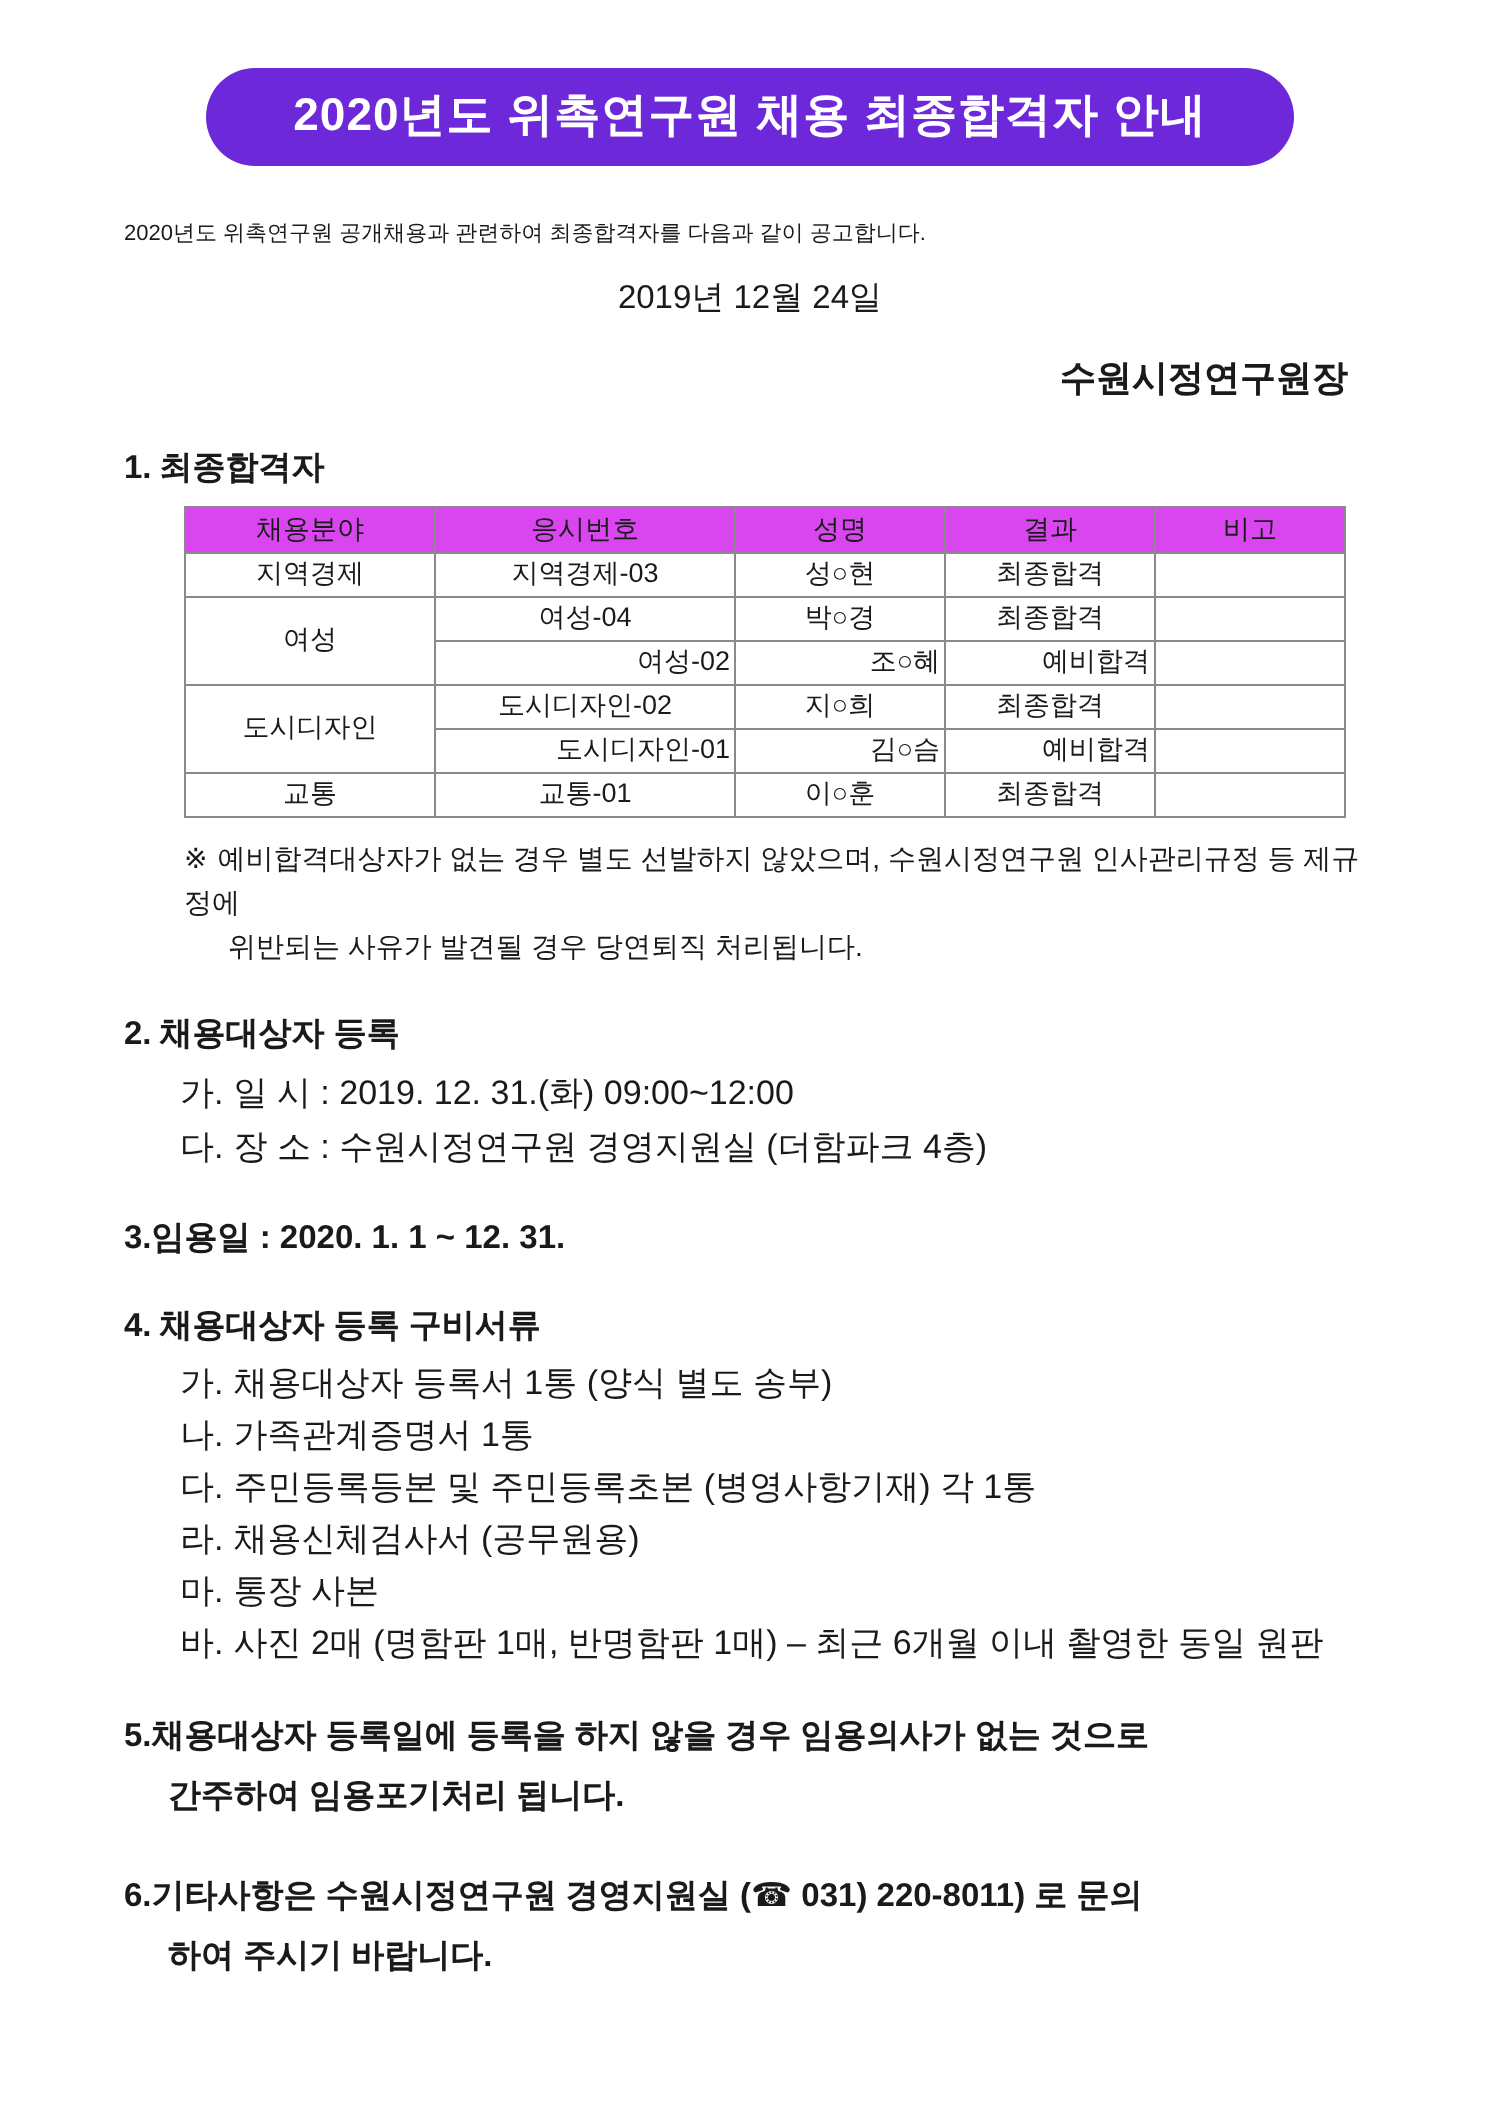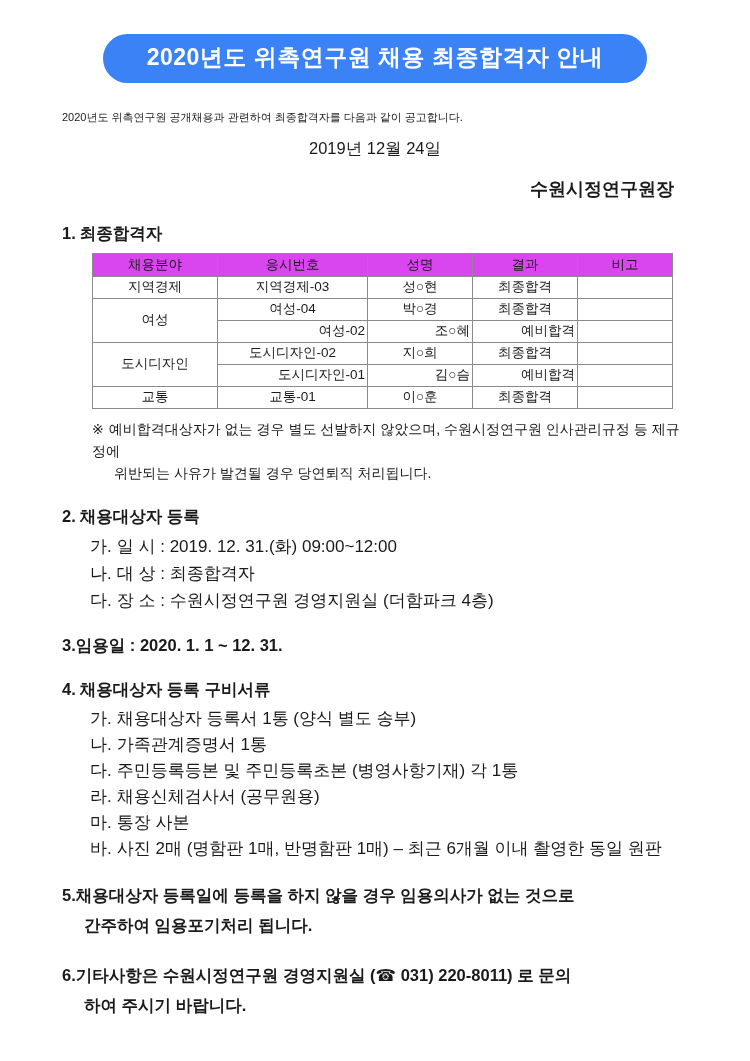--- a/index.html
+++ b/index.html
@@ -26,21 +26,21 @@
     padding: 0 62px;
   }
 
   
   .title-banner-wrap {
     padding-top: 34px;
     display: flex;
     justify-content: center;
   }
   .title-banner {
-    background: #3b82f6;
+    background: #6d28d9;
     color: #ffffff;
     border-radius: 999px;
     font-size: 23px;
     font-weight: bold;
     letter-spacing: 0.5px;
     padding: 11px 44px 13px 44px;
     white-space: nowrap;
     line-height: 1.1;
     text-align: center;
   }
@@ -249,23 +249,20 @@
   </div>
 
   <div class="section-heading">
     <span class="num">2.</span><span>채용대상자 등록</span>
   </div>
   <ul class="sub-list">
     <li class="sub-item">
       <span class="marker">가.</span><span>일 시 : 2019. 12. 31.(화) 09:00~12:00</span>
     </li>
     <li class="sub-item">
-      <span class="marker">나.</span><span>대 상 : 최종합격자</span>
-    </li>
-    <li class="sub-item">
       <span class="marker">다.</span><span>장 소 : 수원시정연구원 경영지원실 (더함파크 4층)</span>
     </li>
   </ul>
 
   <div class="section-line">
     <span class="num">3.</span><span>임용일 : 2020. 1. 1 ~ 12. 31.</span>
   </div>
 
   <div class="section-heading">
     <span class="num">4.</span><span>채용대상자 등록 구비서류</span>

